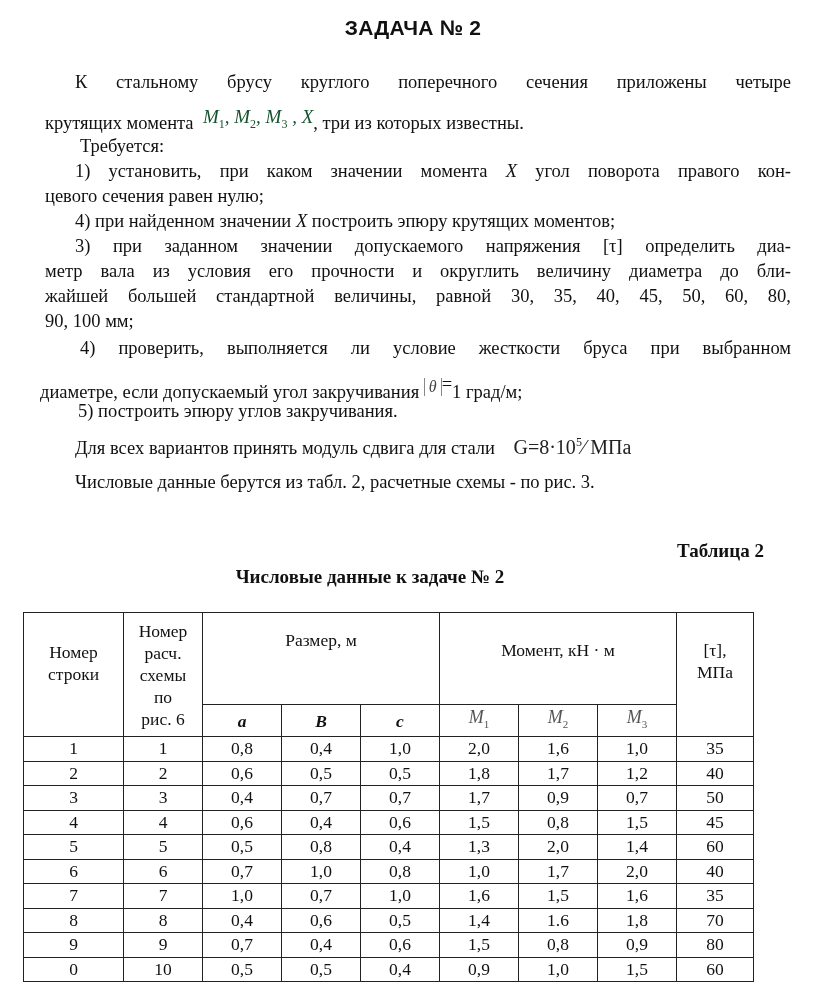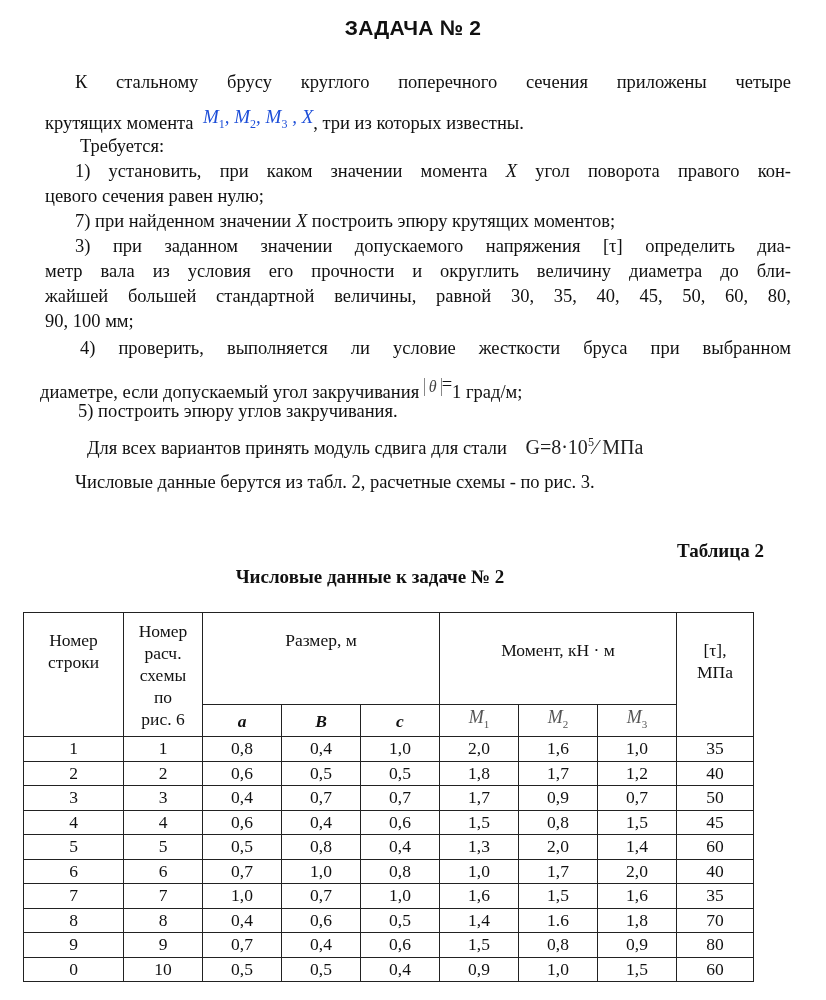--- a/index.html
+++ b/index.html
@@ -3,21 +3,21 @@
 <meta charset="utf-8">
 <style>
   html, body { margin:0; padding:0; background:#ffffff; }
   body { width:826px; height:1000px; position:relative; overflow:hidden;
          font-family:"Liberation Sans", sans-serif; color:#111; }
   .title { position:absolute; top:16px; left:0; width:826px; text-align:center;
            font-family:"Liberation Sans", sans-serif; font-weight:bold; font-size:21px; letter-spacing:0.2px; }
   .body-text { position:absolute; left:0; width:826px; font-family:"Liberation Serif", serif; font-size:18.5px; color:#111; }
   .line { position:absolute; white-space:nowrap; }
   .just { text-align:justify; text-align-last:justify; }
-  .math { font-family:"Liberation Serif", serif; font-style:italic; color:#1d4ed8; font-size:19px; }
+  .math { font-family:"Liberation Serif", serif; font-style:italic; color:#14532d; font-size:19px; }
   .math sub { font-style:normal; font-size:12px; }
   .theta { display:inline-block; border-left:1px solid #888; border-right:1px solid #888; padding:0 4px; font-style:italic; color:#444; font-size:16px; vertical-align:6px; line-height:18px;}
   .eq { vertical-align:8px; }
   .gmath { font-family:"Liberation Serif", serif; font-size:20px; color:#222; }
   .gmath sup { font-size:12px; }
   .tbl-caption { position:absolute; right:62px; top:540px; font-family:"Liberation Serif", serif; font-weight:bold; font-size:19px; }
   .tbl-title { position:absolute; left:0; width:740px; top:566px; text-align:center; font-family:"Liberation Serif", serif; font-weight:bold; font-size:19px; }
   table { position:absolute; left:23px; top:612px; border-collapse:collapse; font-family:"Liberation Serif", serif; font-size:17.5px; }
   td, th { border:1.5px solid #222; text-align:center; padding:0; font-weight:normal; }
   th { vertical-align:middle; line-height:22px;font-family:Liberation Serif, serif; }
@@ -38,35 +38,35 @@
     <span>крутящих момента</span>
     <span class="math" style="vertical-align:6px;">&nbsp;<span>M</span><sub>1</sub>, <span>M</span><sub>2</sub>, <span>M</span><sub>3</sub> , <span>X</span></span><span>, три из которых известны.</span>
   </div>
   <div class="line" style="top:136px; left:80px;">Требуется:</div>
 
   <div class="line just" style="top:161px; left:75px; width:716px;">
     <span>1) установить, при каком значении момента</span> <i>X</i> <span>угол поворота правого кон-</span>
   </div>
   <div class="line" style="top:186px; left:45px;">цевого сечения равен нулю;</div>
   <div class="line" style="top:211px; left:75px;">
-    <span>7) при найденном значении</span> <i>X</i> <span>построить эпюру крутящих моментов;</span>
+    <span>4) при найденном значении</span> <i>X</i> <span>построить эпюру крутящих моментов;</span>
   </div>
   <div class="line just" style="top:236px; left:75px; width:716px;">3) при заданном значении допускаемого напряжения [τ] определить диа-</div>
   <div class="line just" style="top:261px; left:45px; width:746px;">метр вала из условия его прочности и округлить величину диаметра до бли-</div>
   <div class="line just" style="top:286px; left:45px; width:746px;">жайшей большей стандартной величины, равной 30, 35, 40, 45, 50, 60, 80,</div>
   <div class="line" style="top:311px; left:45px;">90, 100 мм;</div>
 
   <div class="line just" style="top:338px; left:80px; width:711px;">4) проверить, выполняется ли условие жесткости бруса при выбранном</div>
   <div class="line" style="top:374px; left:40px;">
     <span>диаметре, если допускаемый угол закручивания</span>
     <span class="theta">θ</span><span class="eq">=</span><span>1 град/м;</span>
   </div>
   <div class="line" style="top:401px; left:78px;">5) построить эпюру углов закручивания.</div>
 
-  <div class="line" style="top:435px; left:75px;margin-left:12px;">
+  <div class="line" style="top:435px; left:75px;">
     <span>Для всех вариантов принять модуль сдвига для стали</span>&nbsp;&nbsp;&nbsp;
     <span class="gmath"><span>G=8·10</span><sup>5</sup><span>⁄ МПа</span></span>
   </div>
   <div class="line" style="top:464px; left:75px;margin-top:8px;">Числовые данные берутся из табл. 2, расчетные схемы - по рис. 3.</div>
 </div>
 
 <div class="tbl-caption">Таблица 2</div>
 <div class="tbl-title">Числовые данные к задаче № 2</div>
 
 <table>
@@ -76,21 +76,21 @@
     <col style="width:79px">
       <col style="width:79px">
       <col style="width:79px">
     <col style="width:79px">
       <col style="width:79px">
       <col style="width:79px">
     <col style="width:77px">
   </colgroup>
   <thead>
     <tr style="height:92px;">
-      <th rowspan="2" style="vertical-align:top; padding-top:16px;">
+      <th rowspan="2" style="vertical-align:top; padding-top:28px;">
         <span>Номер строки</span>
       </th>
       <th rowspan="2">
         <div>Номер</div>
         <div>расч.</div>
         <div>схемы</div>
         <div>по</div>
         <div>рис. 6</div>
       </th>
       <th colspan="3" style="vertical-align:top; padding-top:16px;">Размер, м</th>

